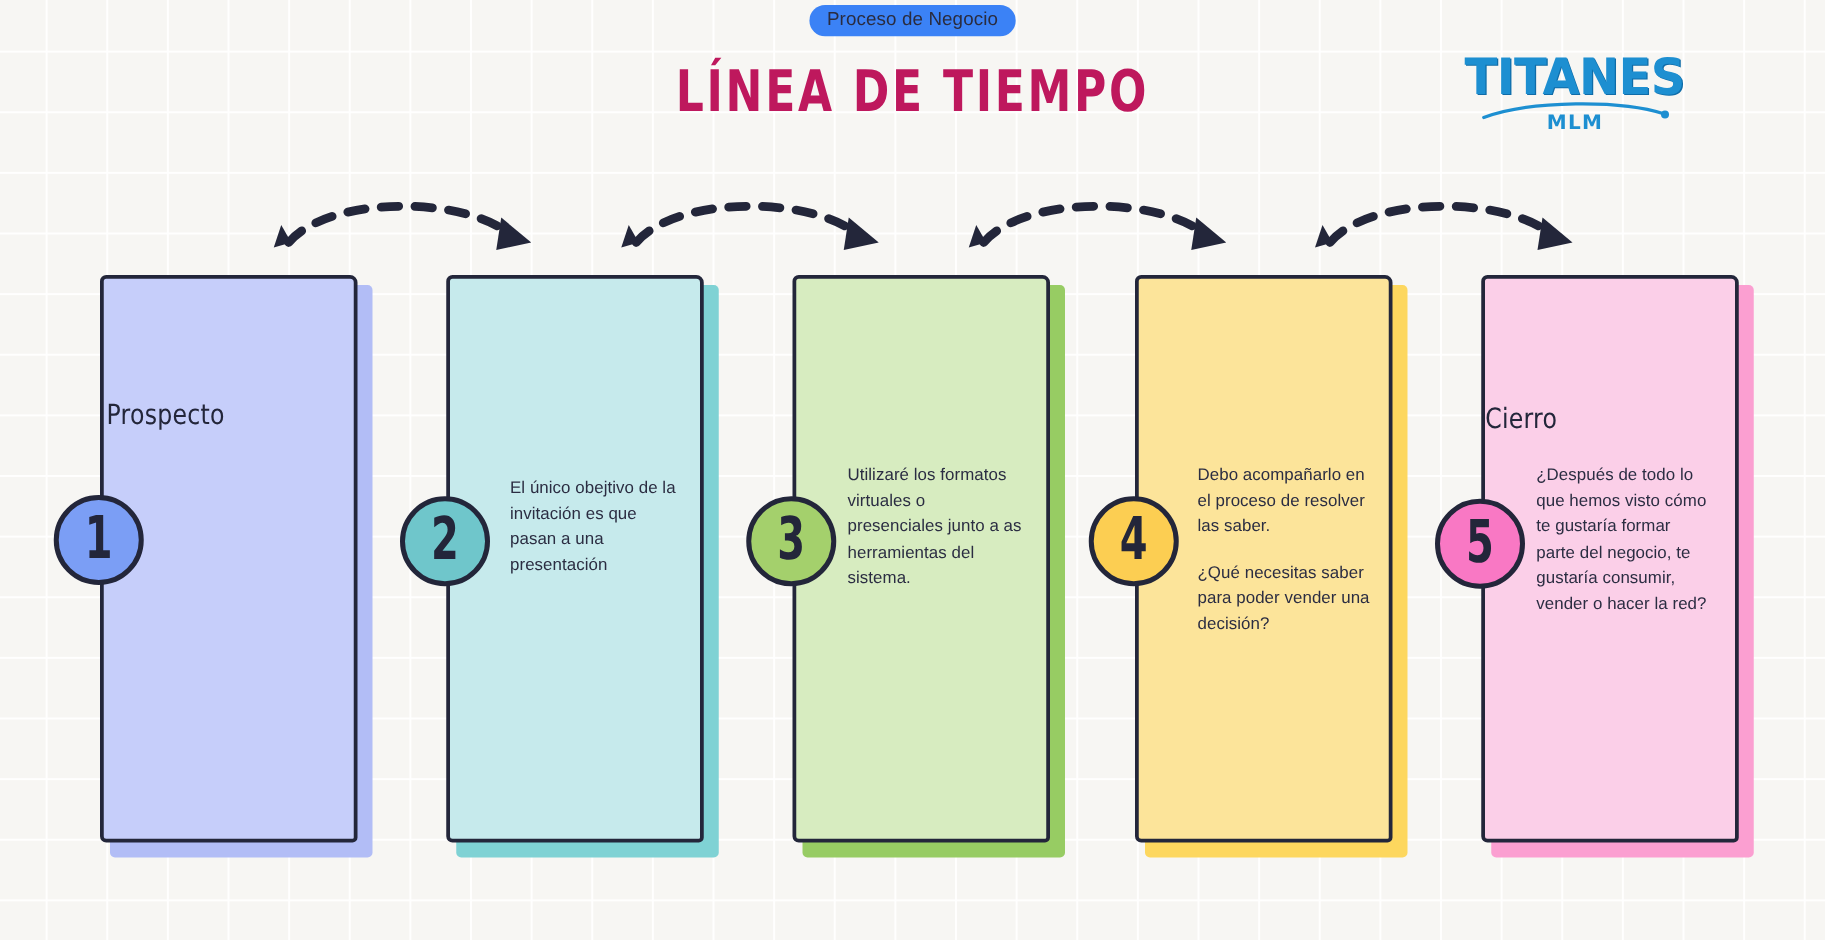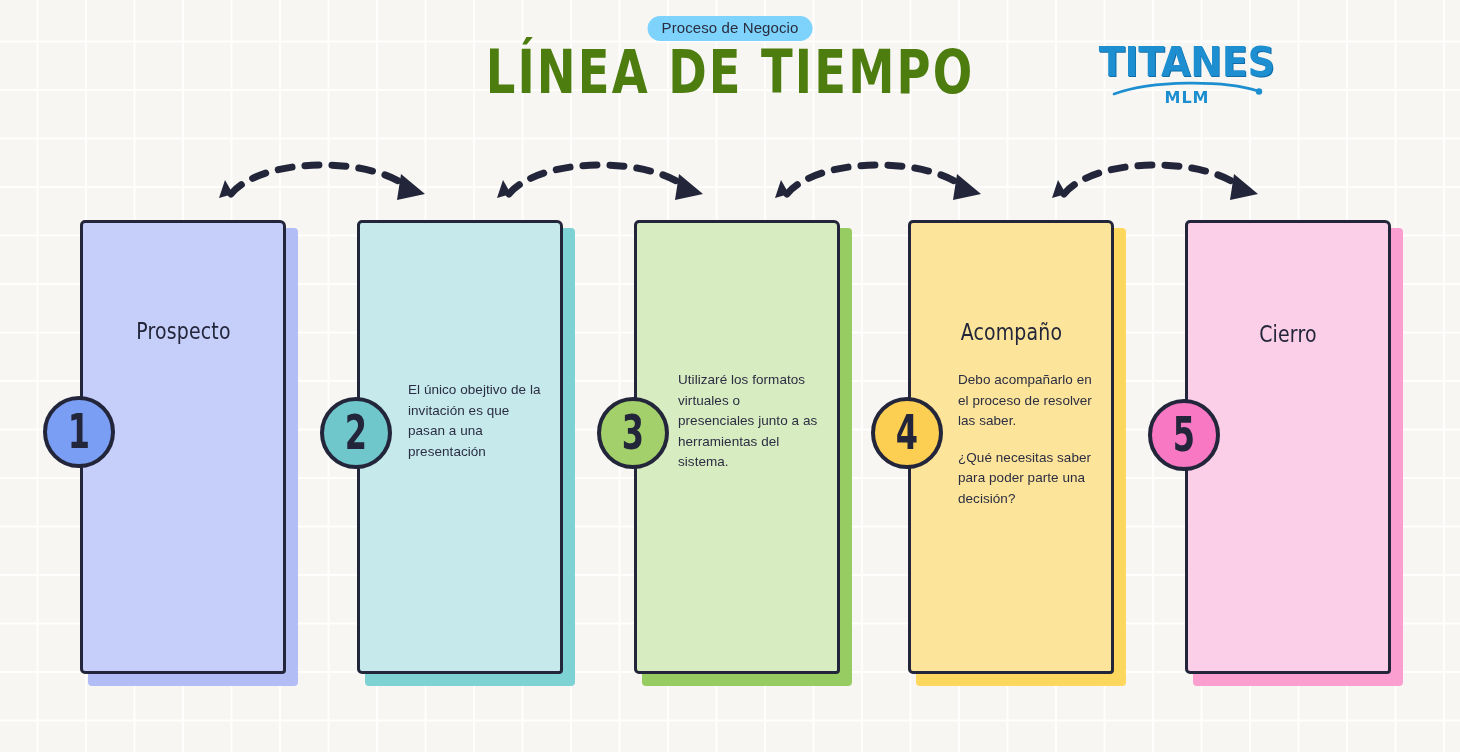--- a/index.html
+++ b/index.html
@@ -29,55 +29,55 @@
 
   
   #header {
     position: absolute;
     top: 0; left: 0;
     width: 1460px;
     height: 140px;
   }
   #eyebrow-badge {
     position: absolute;
-    top: 16px;
+    top: 4px;
     left: 50%;
     transform: translateX(-50%);
-    background: #7dd3fc;
+    background: #3b82f6;
     color: #2a2c3f;
     font-size: 15px;
     letter-spacing: 0.1px;
     padding: 3px 14px 5px 14px;
     border-radius: 14px;
     white-space: nowrap;
   }
   #page-title {
     position: absolute;
     top: 40px;
     left: 50%;
     transform: translateX(-50%);
     font-family: "DejaVu Sans", sans-serif;
     font-weight: bold;
-    font-size: 54px;
+    font-size: 41px;
     line-height: 66px;
     letter-spacing: 2.5px;
-    color: #4d7c0f;
+    color: #be185d;
     white-space: nowrap;
     transform-origin: center;
   }
   #page-title span {
     display: inline-block;
     transform: scaleX(0.86) scaleY(1.12);
   }
 
   
   #logo {
     position: absolute;
     top: 40px;
-    left: 1092px;
+    left: 1165px;
     width: 190px;
     height: 72px;
   }
   #logo-word {
     position: absolute;
     top: 0; left: 0;
     width: 190px;
     text-align: center;
     font-family: "DejaVu Sans", sans-serif;
     font-weight: bold;
@@ -135,21 +135,20 @@
     width: 206px;
     height: 454px;
     border: 3.5px solid #23263a;
     border-radius: 5px 6px 4px 5px;
     box-sizing: border-box;
   }
   .card-title {
     position: absolute;
     left: 0;
     width: 206px;
-    text-align: center;
     font-family: "DejaVu Sans", sans-serif;
     font-size: 21px;
     color: #23263a;
     letter-spacing: 0.2px;
   }
   .card-title span { display:inline-block; transform: scaleX(0.90) scaleY(1.06); }
   .card-text {
     position: absolute;
     width: 140px;
     font-size: 13.5px;
@@ -249,30 +248,32 @@
     <p>Utilizaré los formatos virtuales o presenciales junto a as herramientas del sistema.</p>
   </div>
   <div class="num-circle" style="left: -37px; top: 177px; background: rgb(164, 208, 108);">
     <span class="num">3</span>
   </div>
 </div>
 
 <div class="card-wrap" style="left:908px">
   <div class="card-shadow" style="background: rgb(253, 215, 94);"></div>
   <div class="card-body" style="background: rgb(252, 228, 154);"></div>
-  <div class="card-title" style="top:101px"><span>Acompaño</span></div>
   <div class="card-text" style="left:50px; top:150px">
     <p>Debo acompañarlo en el proceso de resolver las saber.</p>
-    <p>¿Qué necesitas saber para poder parte una decisión?</p>
+    <p>¿Qué necesitas saber para poder vender una decisión?</p>
   </div>
   <div class="num-circle" style="left: -37px; top: 177px; background: rgb(252, 206, 82);">
     <span class="num">4</span>
   </div>
 </div>
 
 <div class="card-wrap" style="left:1185px">
   <div class="card-shadow" style="background: rgb(251, 159, 209);"></div>
   <div class="card-body" style="background: rgb(251, 207, 232);"></div>
   <div class="card-title" style="top:103px"><span>Cierro</span></div>
+  <div class="card-text" style="left:44px; top:150px">
+    <p>¿Después de todo lo que hemos visto cómo te gustaría formar parte del negocio, te gustaría consumir, vender o hacer la red?</p>
+  </div>
   <div class="num-circle" style="left: -37px; top: 179px; background: rgb(249, 120, 196);">
     <span class="num">5</span>
   </div>
 </div>
 
 </body></html>

